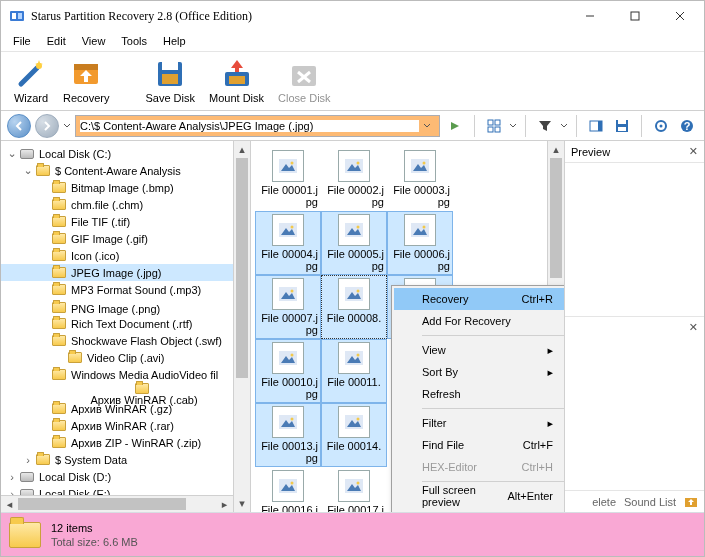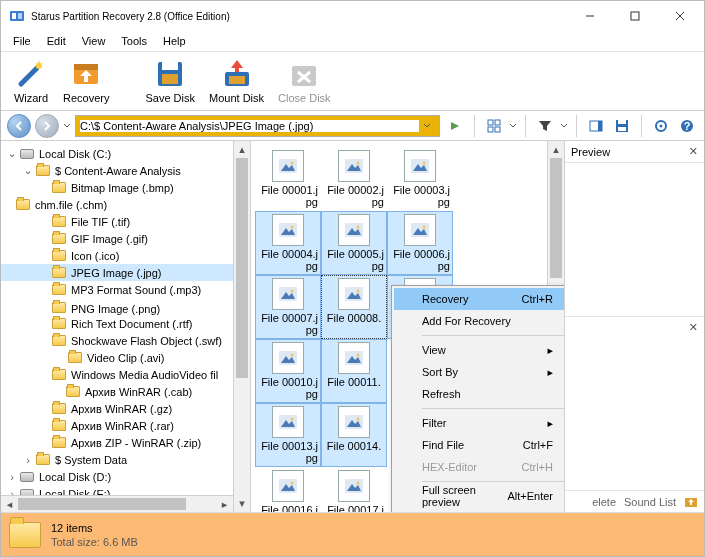--- a/index.html
+++ b/index.html
@@ -1,40 +1,40 @@
 <!DOCTYPE html>
 <html><head>
 <meta charset="utf-8">
 <style>
 * { box-sizing: border-box; margin: 0; padding: 0; font-family: "Segoe UI", Tahoma, sans-serif; font-size: 11px; }
 body { background: #fff; width: 705px; height: 557px; overflow: hidden; border: 1px solid #bbb; display: flex; flex-direction: column; }
 
 
 .titlebar { height: 30px; display: flex; align-items: center; padding: 0 2px 0 8px; }
 .titlebar .appicon { width: 16px; height: 16px; margin-right: 6px; }
-.titlebar .title { flex: 1; font-size: 10px; }
+.titlebar .title { flex: 1; font-size: 12px; font-family: Liberation Serif, serif; }
 .winbtn { width: 45px; height: 28px; display: flex; align-items: center; justify-content: center; color: #333; }
 .winbtn svg { width: 10px; height: 10px; }
 
 
 .menubar { height: 20px; display: flex; align-items: center; padding: 0 4px; }
 .menubar .menu-item { padding: 2px 8px; cursor: default; }
 
 
 .ribbon { height: 60px; border-top: 1px solid #e5e5e5; border-bottom: 1px solid #d0d0d0; display: flex; align-items: center; padding: 2px 6px; gap: 2px; }
 .ribbon-btn { display: flex; flex-direction: column; align-items: center; justify-content: center; padding: 2px 6px; min-width: 48px; height: 54px; cursor: default; }
 .ribbon-btn.disabled { opacity: .45; }
 .ribbon-btn .ico { width: 32px; height: 32px; display: flex; align-items: center; justify-content: center; }
 .ribbon-btn .lbl { font-size: 11px; margin-top: 2px; white-space: nowrap; }
 
 
 .navbar { height: 30px; border-bottom: 1px solid #d0d0d0; display: flex; align-items: center; padding: 2px 6px; gap: 4px; }
 .navbtn { width: 24px; height: 24px; border-radius: 50%; background: radial-gradient(circle at 30% 30%, #b8d4f0, #5a8fc7); border: 1px solid #5a8fc7; display: flex; align-items: center; justify-content: center; }
 .navbtn.disabled { filter: grayscale(60%); opacity: .7; }
-.addr { flex: 1; height: 22px; border: 1px solid #abadb3; display: flex; align-items: center; padding: 0 4px; background: #eab308; }
+.addr { flex: 1; height: 22px; border: 1px solid #abadb3; display: flex; align-items: center; padding: 0 4px; background: #fdba74; }
 .addr input { flex: 1; border: 0; outline: 0; font-size: 11px; }
 .addr .dd { width: 16px; display: flex; justify-content: center; }
 .navsep { width: 1px; height: 22px; background: #d0d0d0; margin: 0 4px; }
 .ticon { width: 22px; height: 22px; display: flex; align-items: center; justify-content: center; border: 1px solid transparent; }
 
 
 .main { flex: 1; display: flex; min-height: 0; }
 .tree { width: 250px; border-right: 1px solid #d0d0d0; overflow: hidden; position: relative; background: #fff; }
 .tree-inner { padding: 4px 0; }
 .trow { display: flex; align-items: center; height: 17px; padding-right: 2px; white-space: nowrap; cursor: default; }
@@ -72,21 +72,21 @@
 
 .ctxmenu { position: absolute; background: #f2f2f2; border: 1px solid #a0a0a0; box-shadow: 2px 3px 6px rgba(0,0,0,.25); padding: 2px; z-index: 100; width: 185px; }
 .ctxmenu .mi { height: 22px; display: flex; align-items: center; padding: 0 20px 0 28px; position: relative; }
 .ctxmenu .mi.hl { background: #91c9f7; }
 .ctxmenu .mi.dis { color: #9a9a9a; }
 .ctxmenu .mi .shortcut { margin-left: auto; }
 .ctxmenu .mi .sub { margin-left: auto; }
 .ctxmenu .sep { height: 1px; background: #d0d0d0; margin: 3px 1px 3px 28px; }
 
 
-.status { height: 44px; background: #fdba74; border-top: 1px solid #d8dde3; display: flex; align-items: center; padding: 0 8px; gap: 10px; }
+.status { height: 44px; background: #f9a8d4; border-top: 1px solid #d8dde3; display: flex; align-items: center; padding: 0 8px; gap: 10px; }
 .status .big-folder { width: 32px; height: 26px; background: linear-gradient(#ffe9a6,#f7ca4d); border: 1px solid #caa13a; border-radius: 2px; position: relative; }
 .status .big-folder::before { content:""; position:absolute; top:-6px; left:0; width:12px; height:6px; background:#f7ca4d; border:1px solid #caa13a; border-bottom:0; border-radius:2px 2px 0 0;}
 .status .lines { display: flex; flex-direction: column; gap: 2px; }
 .status .lines .l2 { color: #555; }
 
 svg { display: block; }
 </style>
 </head>
 <body>
 
@@ -274,21 +274,21 @@
           </span>
           <span>$ Content-Aware Analysis</span>
         </div>
         <div class="trow" style="padding-left: 36px;">
           <span class="exp"></span>
           <span class="tico">
             <div class="folder-ico"></div>
           </span>
           <span>Bitmap Image (.bmp)</span>
         </div>
-        <div class="trow" style=" align-items: center;">
+        <div class="trow" style="padding-left: 36px; align-items: center;">
           <span class="exp"></span>
           <span class="tico">
             <div class="folder-ico"></div>
           </span>
           <span>chm.file (.chm)</span>
         </div>
         <div class="trow" style="padding-left: 36px;">
           <span class="exp"></span>
           <span class="tico">
             <div class="folder-ico"></div>
@@ -351,21 +351,21 @@
           </span>
           <span>Video Clip (.avi)</span>
         </div>
         <div class="trow" style="padding-left: 36px;">
           <span class="exp"></span>
           <span class="tico">
             <div class="folder-ico"></div>
           </span>
           <span>Windows Media AudioVideo fil</span>
         </div>
-        <div class="trow" style="padding-left: 50px;">
+        <div class="trow" style="padding-left: 39px; flex-direction: column;">
           <span class="exp"></span>
           <span class="tico">
             <div class="folder-ico"></div>
           </span>
           <span>Архив WinRAR (.cab)</span>
         </div>
         <div class="trow" style="padding-left: 36px;">
           <span class="exp"></span>
           <span class="tico">
             <div class="folder-ico"></div>

